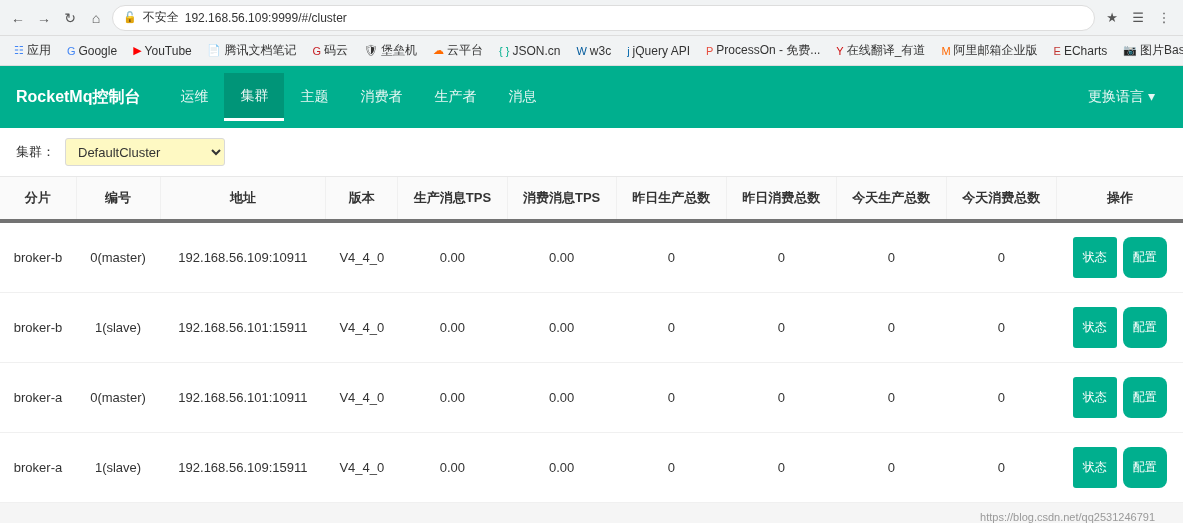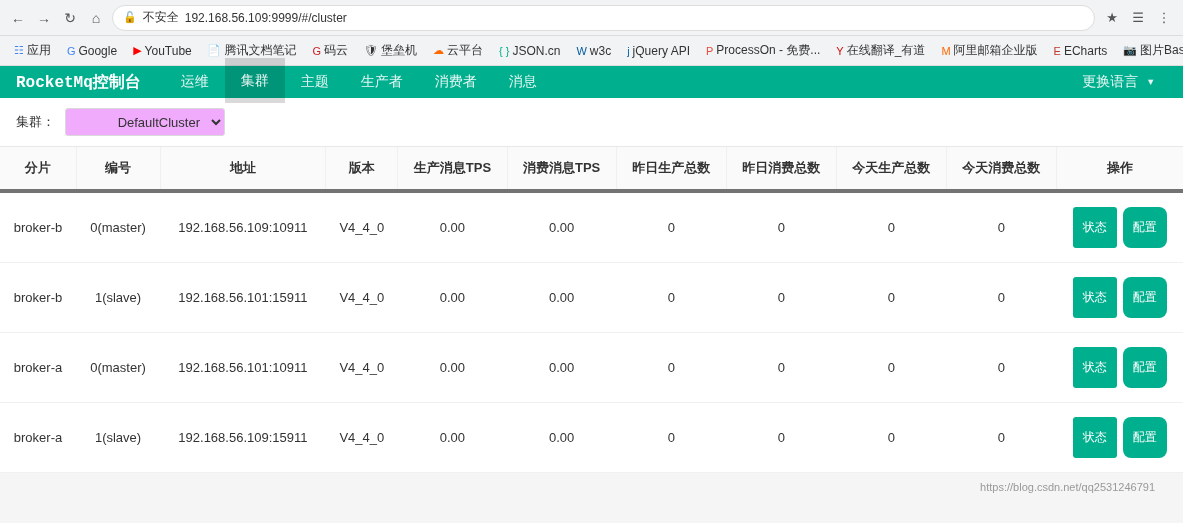--- a/index.html
+++ b/index.html
@@ -54,26 +54,25 @@
       padding: 2px 6px; border-radius: 3px; cursor: pointer;
       font-size: 12px; color: #333; white-space: nowrap;
     }
     .bookmark-icon { font-size: 11px; }
     .yt-icon { color: #ff0000; }
     .apps-icon { color: #4285f4; }
 
     
     .app-header {
       background: #00af8e;
-      height: 32px;
+      height: 62px;
       display: flex;
       align-items: center;
       padding: 0 16px;
       gap: 0;
-      font-family: Liberation Mono, monospace;
     }
     .app-logo {
       color: #fff;
       font-size: 16px;
       font-weight: bold;
       margin-right: 24px;
       white-space: nowrap;
     }
     .nav-item {
       color: rgba(255,255,255,0.9);
@@ -108,24 +107,23 @@
       border-bottom: 1px solid #e8e8e8;
     }
     .cluster-label { font-size: 13px; color: #333; }
     .cluster-select {
       height: 28px;
       border: 1px solid #d9d9d9;
       border-radius: 3px;
       padding: 0 8px;
       font-size: 13px;
       color: #333;
-      background: #f0abfc;
+      background: #fef9c3;
       cursor: pointer;
       min-width: 160px;
-      text-align: right;
     }
 
     
     .table-container {
       background: #fff;
       margin: 0;
       padding: 0;
     }
     table {
       width: 100%;
@@ -266,22 +264,22 @@
     <span class="bookmark-icon">📷</span>
     <span>图片Base64</span>
   </div>
 </div>
 
 <div class="app-header">
   <div class="app-logo">RocketMq控制台</div>
   <div class="nav-item">运维</div>
   <div class="nav-item active">集群</div>
   <div class="nav-item">主题</div>
+  <div class="nav-item">消费者</div>
   <div class="nav-item">生产者</div>
-  <div class="nav-item">消费者</div>
   <div class="nav-item">消息</div>
   <div class="nav-spacer"></div>
   <div class="lang-switch">更换语言 ▾</div>
 </div>
 
 <div class="cluster-bar">
   <span class="cluster-label">集群：</span>
   <select class="cluster-select">
     <option>DefaultCluster</option>
   </select>

